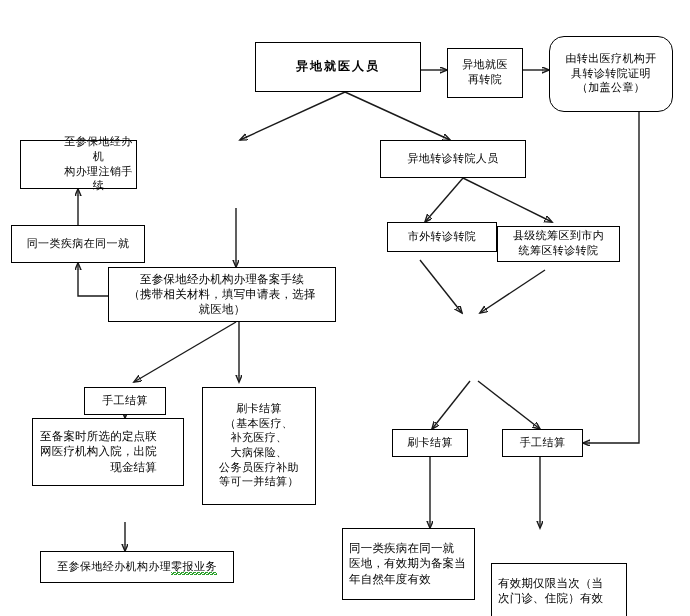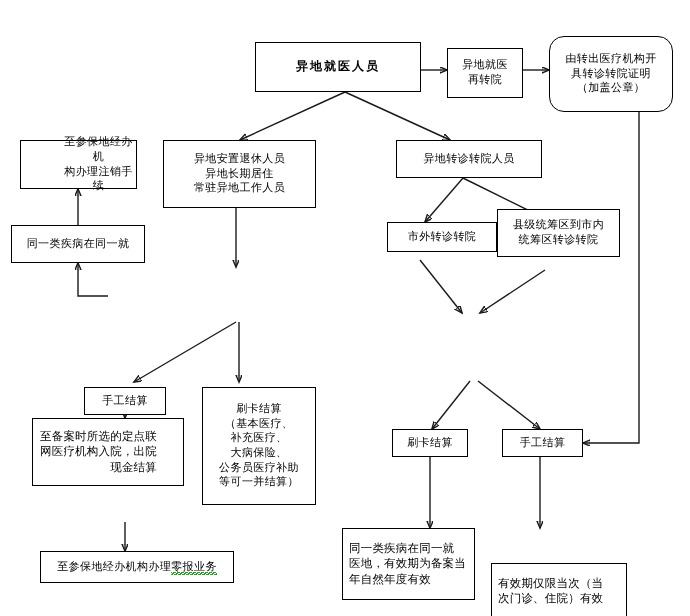--- a/index.html
+++ b/index.html
@@ -117,33 +117,33 @@
   <div class="node" style="left:447px;top:48px;width:76px;height:50px;">异地就医
 再转院</div>
 
   <div class="node" style="left:549px;top:36px;width:124px;height:76px;border-radius:15px;">由转出医疗机构开
 具转诊转院证明
 （加盖公章）</div>
 
   <div class="node" style="left:20px;top:140px;width:117px;height:49px;padding-left:43px;">至参保地经办机
 构办理注销手续</div>
 
-  <div class="node" style="left:163px;top:140px;width:153px;height:68px;">异地安置退休人员
-异地长期居住
-常驻异地工作人员</div>
 
-  <div class="node" style="left:396px;top:140px;width:146px;height:38px;">异地转诊转院人员</div>
+  <div class="node" style="left:380px;top:140px;width:146px;height:38px;">异地转诊转院人员</div>
 
   <div class="node" style="left:11px;top:225px;width:134px;height:38px;">同一类疾病在同一就</div>
 
   <div class="node" style="left:366px;top:222px;width:110px;height:30px;margin-left:21px;">市外转诊转院</div>
 
-  <div class="node" style="left:497px;top:209px;width:123px;height:48px;">县级统筹区到市内
+  <div class="node" style="left:497px;top:226px;width:123px;height:36px;">县级统筹区到市内
 统筹区转诊转院</div>
 
+  <div class="node sm" style="left:108px;top:267px;width:228px;height:55px;text-align:center;">至参保地经办机构办理备案手续
+（携带相关材料，填写申请表，选择
+就医地）</div>
 
 
   <div class="node" style="left:84px;top:387px;width:82px;height:28px;">手工结算</div>
 
   <div class="node" style="left:202px;top:387px;width:114px;height:118px;">刷卡结算
 （基本医疗、
 补充医疗、
 大病保险、
 公务员医疗补助
 等可一并结算）</div>

